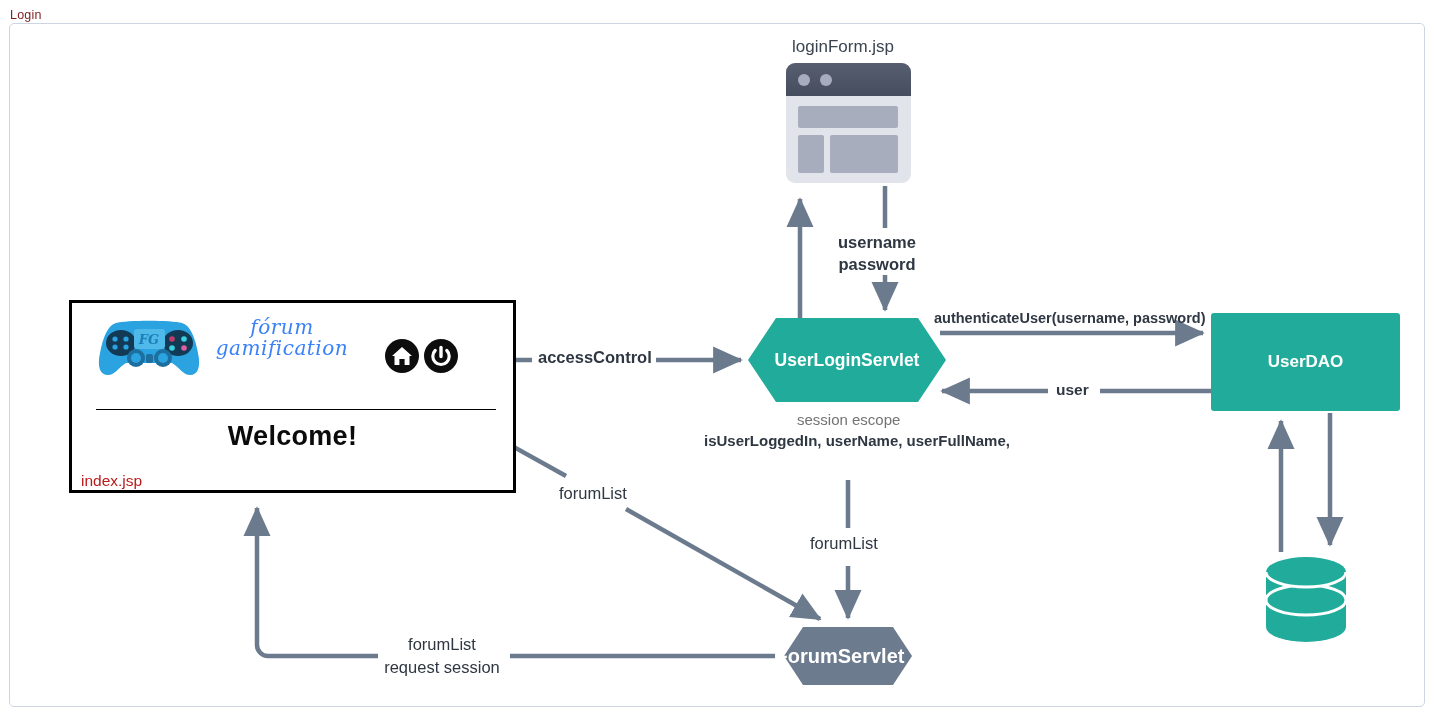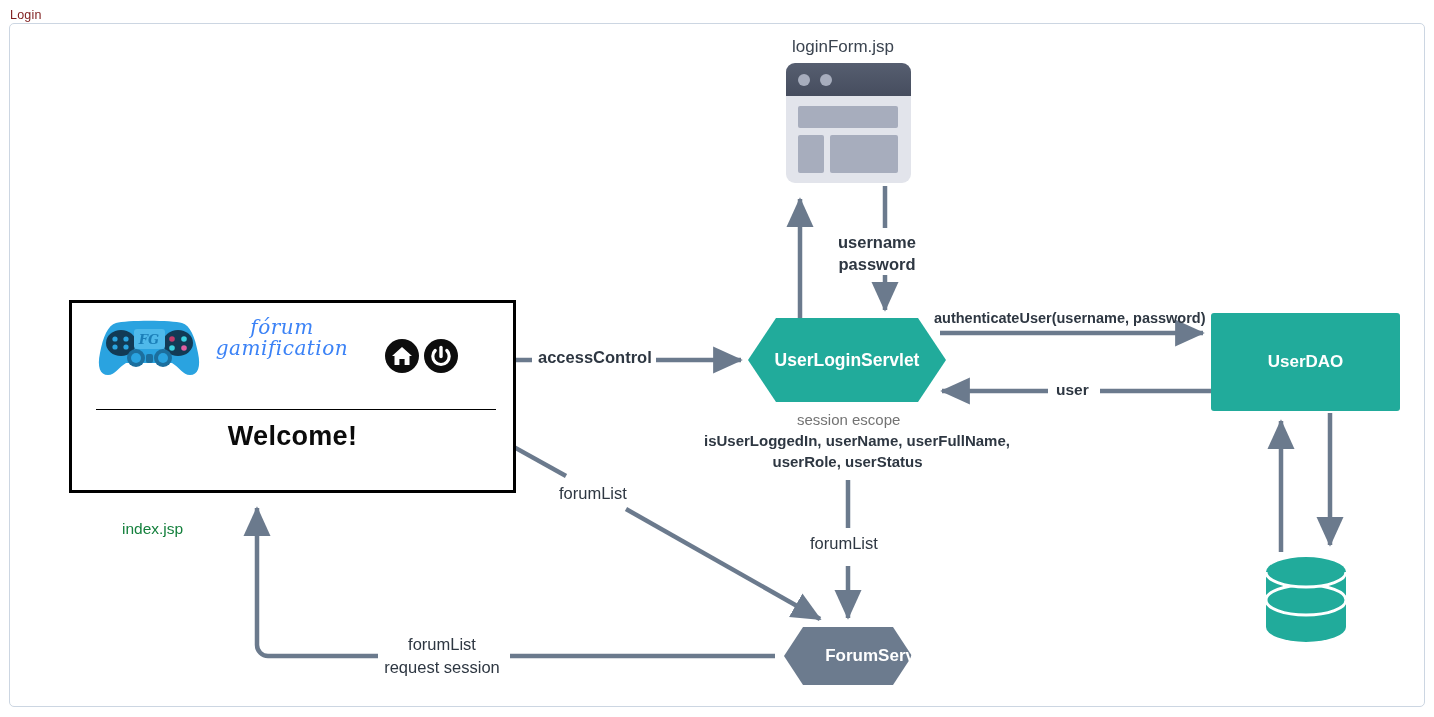--- a/index.html
+++ b/index.html
@@ -70,22 +70,22 @@
     position: absolute; left: 24px; top: 106px; width: 400px; height: 0;
     border-top: 1.6px solid #000;
   }
   #welcome {
     position: absolute; left: 0; top: 118px; width: 100%;
     text-align: center;
     font-size: 27px; font-weight: bold; color: #0b0b0b;
     letter-spacing: .3px;
   }
   #index-caption {
-    position: absolute; left: 81px; top: 520px;
-    font-size: 15.5px; color: #15803d; margin-left: 41px;
+    position: absolute; left: 81px; top: 472px;
+    font-size: 15.5px; color: #b91c1c;
   }
 
   
   #loginform-caption {
     position: absolute; left: 792px; top: 37px;
     font-size: 17px; color: #3b4450;
   }
   #browser-icon {
     position: absolute; left: 786px; top: 63px;
     width: 125px; height: 120px;
@@ -120,21 +120,21 @@
   .hex-label {
     position: absolute;
     display: flex; align-items: center; justify-content: center;
     color: #ffffff; font-weight: bold;
     pointer-events: none;
   }
   #userloginservlet-label {
     left: 750px; top: 320px; width: 194px; height: 80px; font-size: 17.5px;
   }
   #forumservlet-label {
-    left: 822px; top: 628px; width: 116px; height: 56px; font-size: 17px;
+    left: 782px; top: 628px; width: 116px; height: 56px; font-size: 20px;
   }
   #userdao-label {
     left: 1211px; top: 313px; width: 189px; height: 98px; font-size: 17px;
   }
 
   
   .edge-label {
     position: absolute;
     color: #2e3742;
     white-space: nowrap;
@@ -300,21 +300,20 @@
     </div>
 
     <div id="lbl-auth" class="edge-label">authenticateUser(username, password)</div>
 
     <div id="lbl-user" class="edge-label">user</div>
 
     <div id="lbl-sessionescope" class="edge-label">session escope</div>
 
     <div id="lbl-sessionvars" class="edge-label">
       <div>isUserLoggedIn, userName, userFullName,</div>
-      <div>userRole, userStatus</div>
     </div>
 
     <div id="lbl-forumlist-diag" class="edge-label">forumList</div>
 
     <div id="lbl-forumlist-vert" class="edge-label">forumList</div>
 
     <div id="lbl-forumlist-req" class="edge-label">
       <div>forumList</div>
       <div>request session</div>
     </div>

